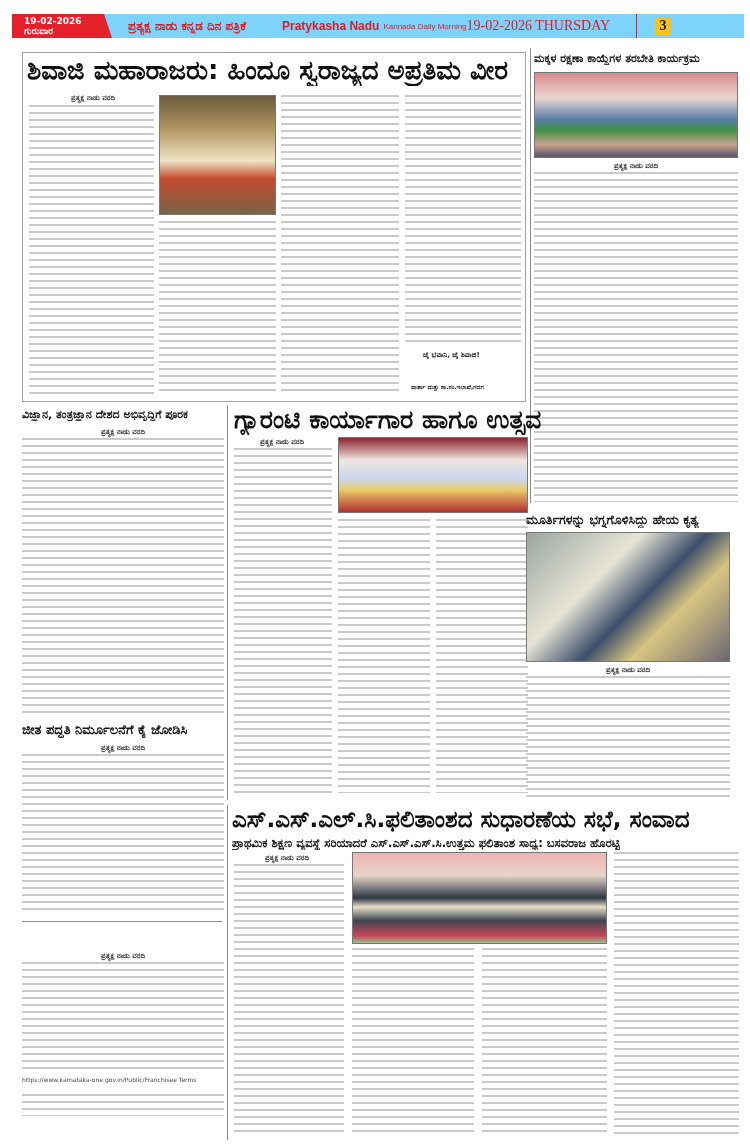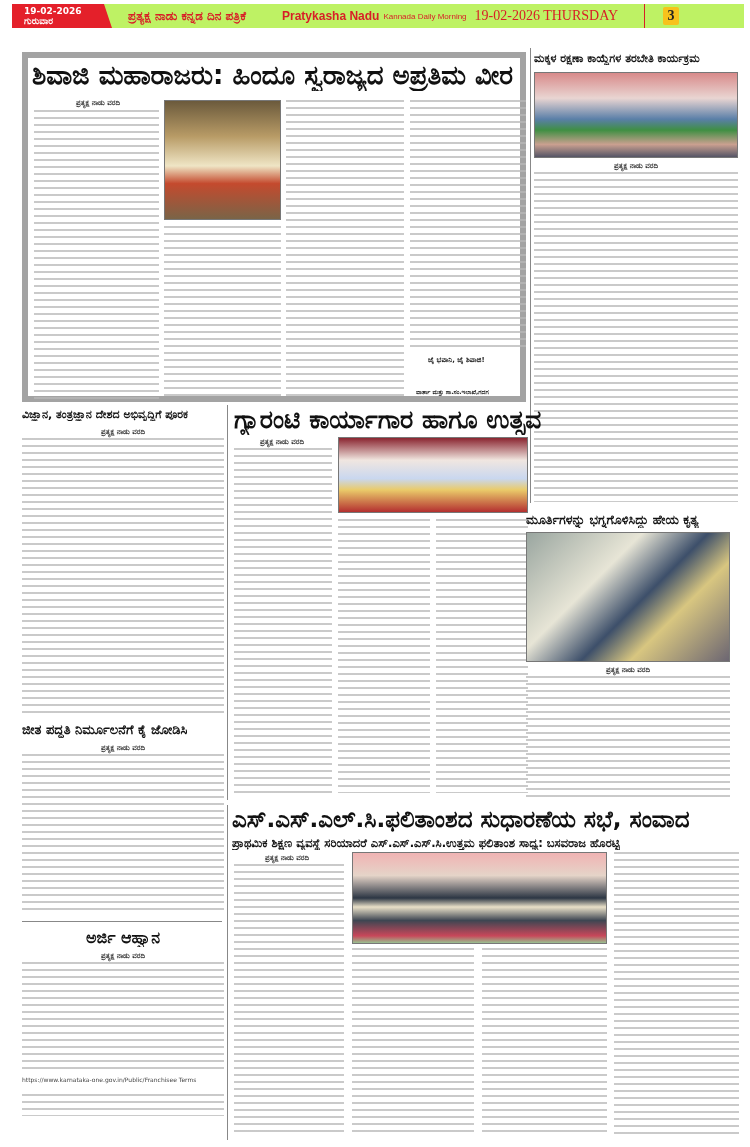--- a/index.html
+++ b/index.html
@@ -1,28 +1,28 @@
 <!DOCTYPE html>
 <html><head>
 <meta charset="utf-8">
 <style>
   * { box-sizing: border-box; margin: 0; padding: 0; }
   body { width: 750px; height: 1147px; background: #ffffff; font-family: "DejaVu Sans", sans-serif; color: #222; position: relative; overflow: hidden; }
   .abs { position: absolute; }
   
-  .mast { left: 12px; top: 4px; width: 732px; height: 24px; background: #bef264; display: flex; align-items: center; }
+  .mast { left: 12px; top: 14px; width: 732px; height: 24px; background: #7dd3fc; display: flex; align-items: center; }
   .mast-date { height: 24px; width: 100px; background: #e4202a; color: #fff; font-size: 9px; font-weight: bold; display: flex; align-items: center; padding-left: 12px; clip-path: polygon(0 0, 92% 0, 100% 100%, 0 100%); }
   .mast-kn { color: #d81e27; font-size: 12px; margin-left: 16px; font-weight: bold; }
   .mast-en { color: #d81e27; font-size: 12px; font-weight: bold; margin-left: 36px; font-family: "Liberation Sans", sans-serif; }
   .mast-sub { color: #d81e27; font-size: 8px; margin-left: 4px; font-family: "Liberation Sans", sans-serif; }
-  .mast-day { color: #d81e27; font-size: 14px; margin-left: 8px; font-family: "Liberation Serif", serif; }
+  .mast-day { color: #d81e27; font-size: 14px; margin-left: 0; font-family: "Liberation Serif", serif; }
   .mast-sep { width: 1px; height: 24px; background: #d81e27; margin-left: 26px; }
   .mast-page { margin-left: 18px; background: #f7c21b; color: #222; font-weight: bold; font-size: 14px; width: 16px; height: 18px; display: flex; align-items: center; justify-content: center; border-radius: 2px; font-family: "Liberation Serif", serif; }
   
-  .box { border: 6px solid #a3a3a3; }
+  .box { border: 1px solid #a3a3a3; }
   .headline { font-weight: bold; color: #111; white-space: nowrap; overflow: hidden; letter-spacing: 0; }
   .byline { font-size: 7px; font-weight: bold; text-align: center; color: #333; }
   .lines { background-image: repeating-linear-gradient(to bottom, #b8b8b8 0px, #b8b8b8 2px, transparent 2px, transparent 7px); opacity: .75; }
   .photo { background: linear-gradient(135deg, #7a8a6f 0%, #b9a07a 30%, #d8d0c0 50%, #8a7c6a 75%, #5d6a74 100%); border: 1px solid #777; }
   .photo-shivaji { background: linear-gradient(180deg, #6b5a3c 0%, #b89b66 30%, #efe5c5 55%, #c44a2e 70%, #7a6447 100%); }
   .photo-training { background: linear-gradient(180deg, #d88a8a 0%, #e9d5d2 30%, #5a7fa8 55%, #3f8f43 68%, #caa090 85%, #556 100%); }
   .photo-guarantee { background: linear-gradient(180deg, #8a2530 0%, #f0e6e0 30%, #c9d7ef 55%, #eacb6a 70%, #b43030 100%); }
   .photo-idol { background: linear-gradient(135deg, #9aa6a0 0%, #e7e5d6 35%, #3d4f6a 55%, #d8c680 70%, #6c6672 100%); }
   .photo-sslc { background: linear-gradient(180deg, #f0b3b3 0%, #e5d4c8 25%, #2c3644 50%, #e9e0c8 60%, #3e4652 75%, #c8475a 92%, #98c090 100%); }
   .divider { background: #888; }
@@ -86,21 +86,20 @@
 
 <div class="abs" style="left:22px; top:722px; width:202px; height:195px;">
   <div class="headline abs" style="left:0; top:0; font-size:13px;">ಜೀತ ಪದ್ಧತಿ ನಿರ್ಮೂಲನೆಗೆ ಕೈ ಜೋಡಿಸಿ</div>
   <div class="byline abs" style="left:0; top:22px; width:202px;">ಪ್ರತ್ಯಕ್ಷ ನಾಡು ವರದಿ</div>
   <div class="lines abs" style="left:0; top:32px; width:202px; height:160px;"></div>
 </div>
 
 <div class="abs divider" style="left:22px; top:921px; width:200px; height:1px;"></div>
 
 <div class="abs" style="left:22px; top:928px; width:202px; height:210px;">
-  <div class="headline abs" style="left:0; top:0; width:202px; text-align:center; font-size:16px;">ಅರ್ಜಿ ಆಹ್ವಾನ</div>
   <div class="byline abs" style="left:0; top:24px; width:202px;">ಪ್ರತ್ಯಕ್ಷ ನಾಡು ವರದಿ</div>
   <div class="lines abs" style="left:0; top:34px; width:202px; height:112px;"></div>
   <div class="abs" style="left:0; top:148px; width:202px; font-size:6px; color:#444; line-height:8px;">https://www.karnataka-one.gov.in/Public/Franchisee Terms</div>
   <div class="lines abs" style="left:0; top:166px; width:202px; height:22px;"></div>
 </div>
 
 <div class="abs divider" style="left:227px; top:805px; width:1px; height:335px;"></div>
 <div class="abs" style="left:232px; top:806px; width:514px; height:335px;">
   <div class="headline abs" style="left:0; top:30px; font-size:11.5px;">ಪ್ರಾಥಮಿಕ ಶಿಕ್ಷಣ ವ್ಯವಸ್ಥೆ ಸರಿಯಾದರೆ ಎಸ್.ಎಸ್.ಎಸ್.ಸಿ.ಉತ್ತಮ ಫಲಿತಾಂಶ ಸಾಧ್ಯ: ಬಸವರಾಜ ಹೊರಟ್ಟಿ</div>
   <div class="headline abs" style="left:0; top:0; font-size:23px;">ಎಸ್.ಎಸ್.ಎಲ್.ಸಿ.ಫಲಿತಾಂಶದ ಸುಧಾರಣೆಯ ಸಭೆ, ಸಂವಾದ</div>

